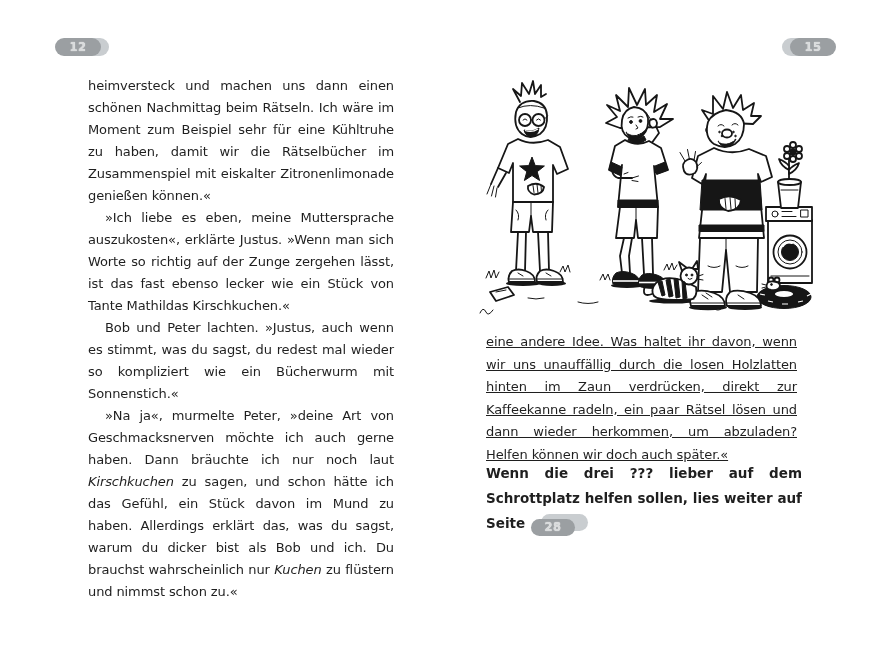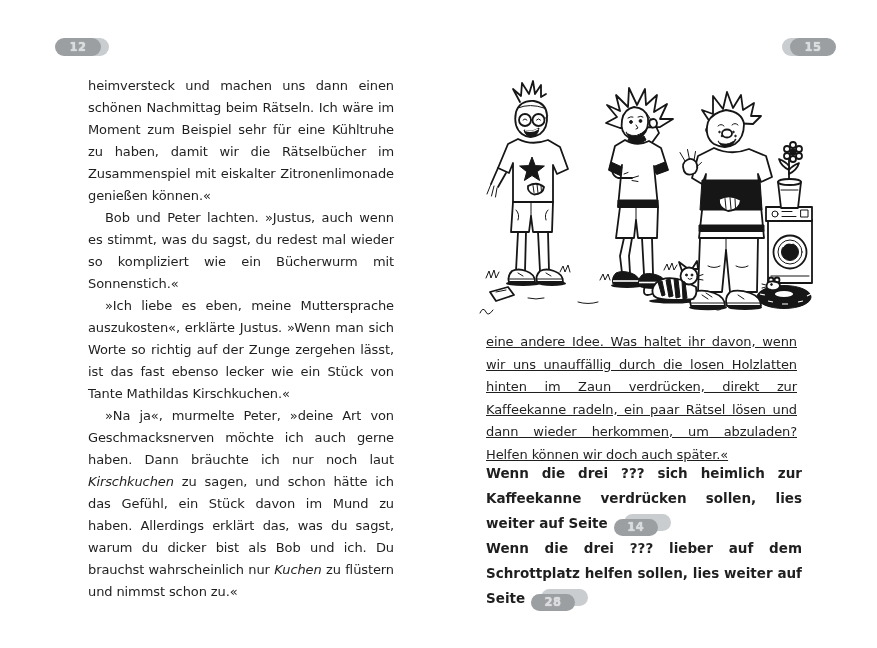--- a/index.html
+++ b/index.html
@@ -77,22 +77,22 @@
   <span class="tail"></span>
   <span class="core">12</span>
 </div>
 <div class="page-badge tail-left" id="badge-13">
   <span class="tail"></span>
   <span class="core">15</span>
 </div>
 
 <div class="body-text" id="left-column">
   <p class="no-indent"><span>heimversteck und machen uns dann einen schönen Nachmittag beim Rätseln. Ich wäre im Moment zum Beispiel sehr für eine Kühltruhe zu haben, damit wir die Rätselbücher im Zusammenspiel mit eiskalter Zitronenlimonade genießen können.«</span></p>
+  <p><span>»Ich liebe es eben, meine Muttersprache auszukosten«, erklärte Justus. »Wenn man sich Worte so richtig auf der Zunge zergehen lässt, ist das fast ebenso lecker wie ein Stück von Tante Mathildas Kirschkuchen.«</span></p>
   <p><span>Bob und Peter lachten. »Justus, auch wenn es stimmt, was du sagst, du redest mal wieder so kompliziert wie ein Bücherwurm mit Sonnenstich.«</span></p>
-  <p><span>»Ich liebe es eben, meine Muttersprache auszukosten«, erklärte Justus. »Wenn man sich Worte so richtig auf der Zunge zergehen lässt, ist das fast ebenso lecker wie ein Stück von Tante Mathildas Kirschkuchen.«</span></p>
   <p><span>»Na ja«, murmelte Peter, »deine Art von Geschmacksnerven möchte ich auch gerne haben. Dann bräuchte ich nur noch laut </span><i>Kirschkuchen</i><span> zu sagen, und schon hätte ich das Gefühl, ein Stück davon im Mund zu haben. Allerdings erklärt das, was du sagst, warum du dicker bist als Bob und ich. Du brauchst wahrscheinlich nur </span><i>Kuchen</i><span> zu flüstern und nimmst schon zu.«</span></p>
   <p></p>
 </div>
 
 <div id="illustration-box">
 <svg viewBox="0 0 345 250" width="345" height="250" xmlns="http://www.w3.org/2000/svg">
 
   <g>
     <path class="lnthin" d="M18,208 l3,-7 l2,7 l3,-8 l2,8 l3,-6"></path>
     <path class="lnthin" d="M92,202 l3,-6 l2,6 l3,-7 l2,7"></path>
@@ -256,18 +256,15 @@
   </g>
 </svg>
 </div>
 
 <div class="body-text" id="right-paragraph">
   <p class="no-indent"><span>eine andere Idee. Was haltet ihr davon, wenn wir uns unauffällig durch die losen Holzlatten hinten im Zaun verdrücken, direkt zur Kaffeekanne radeln, ein paar Rätsel lösen und dann wieder herkommen, um abzuladen? Helfen können wir doch auch später.«</span></p>
 </div>
 
 <div id="choices">
   <p>
-    <span>Wenn die drei ??? sich heimlich zur Kaffeekanne verdrücken sollen, lies weiter auf Seite</span><span class="goto-badge"><span class="tail"></span><span class="core">14</span></span>
-  </p>
-  <p>
     <span>Wenn die drei ??? lieber auf dem Schrottplatz helfen sollen, lies weiter auf Seite</span><span class="goto-badge"><span class="tail"></span><span class="core">28</span></span>
   </p>
 </div>
 
 </body></html>

